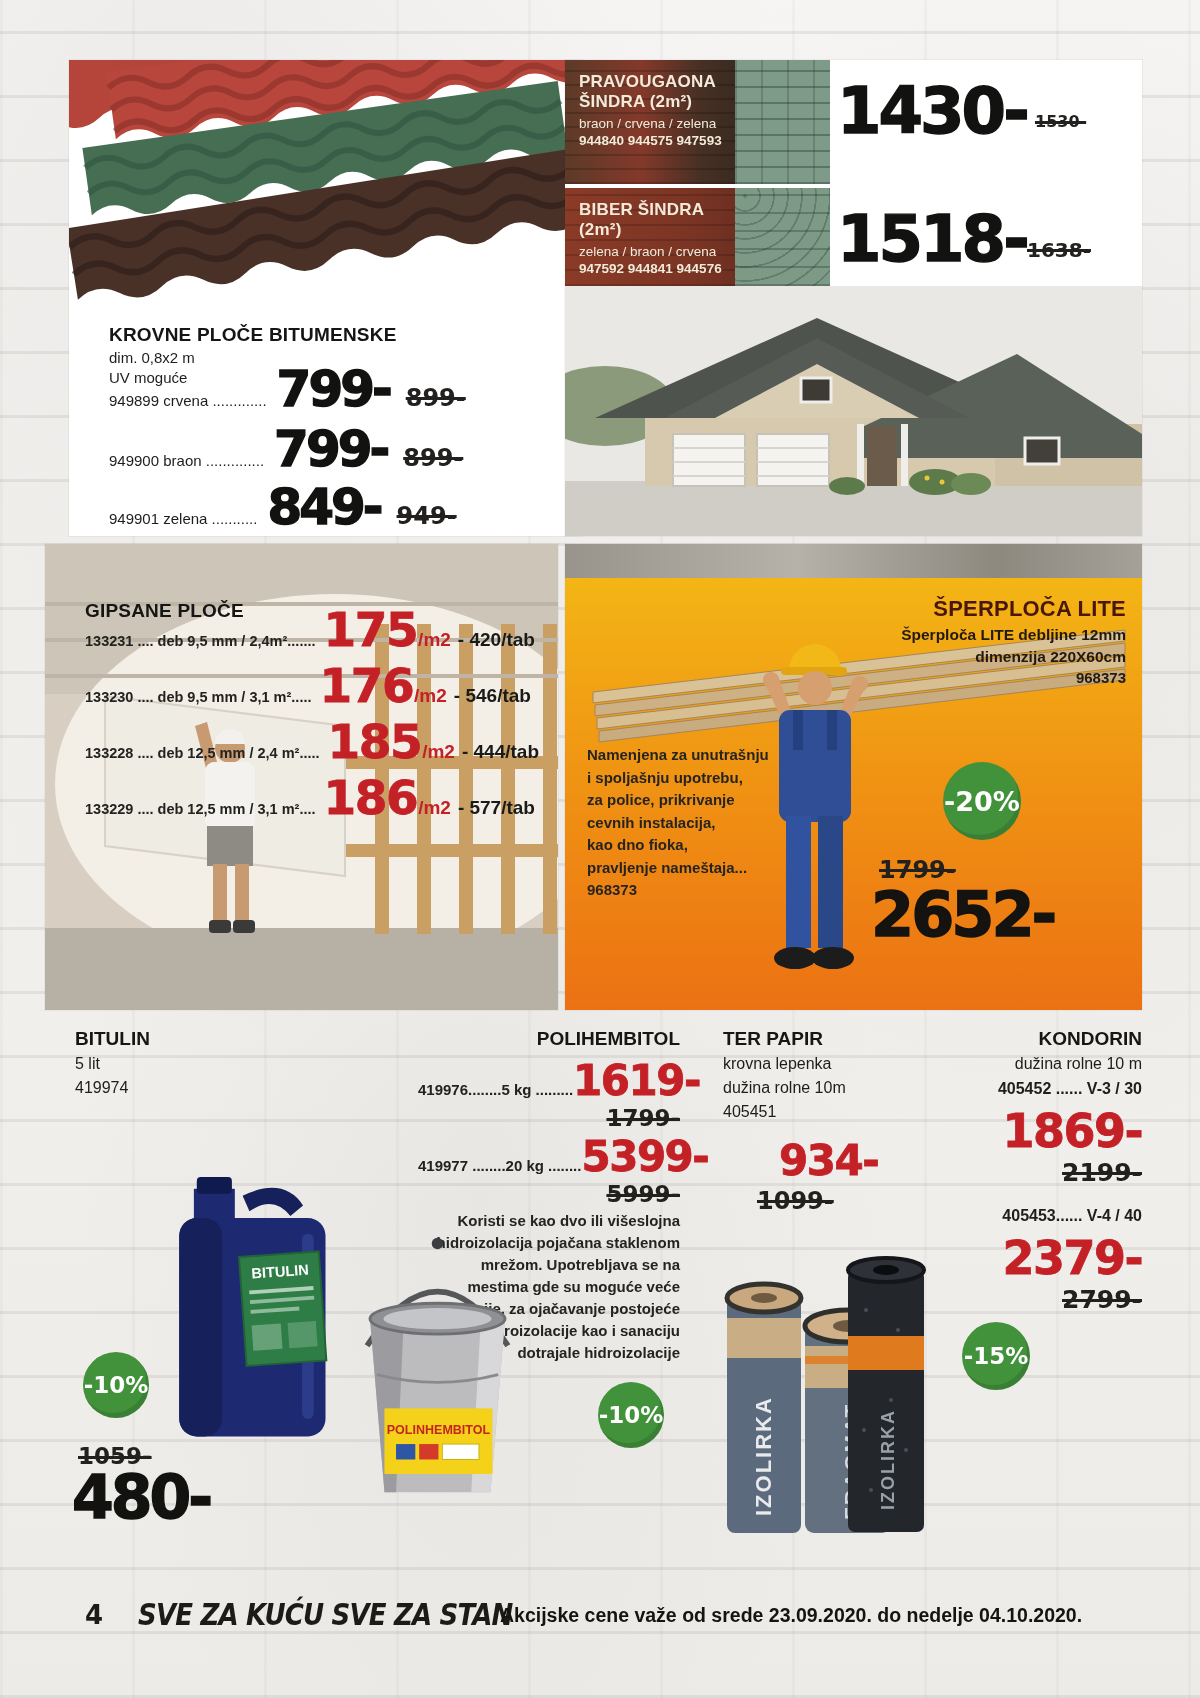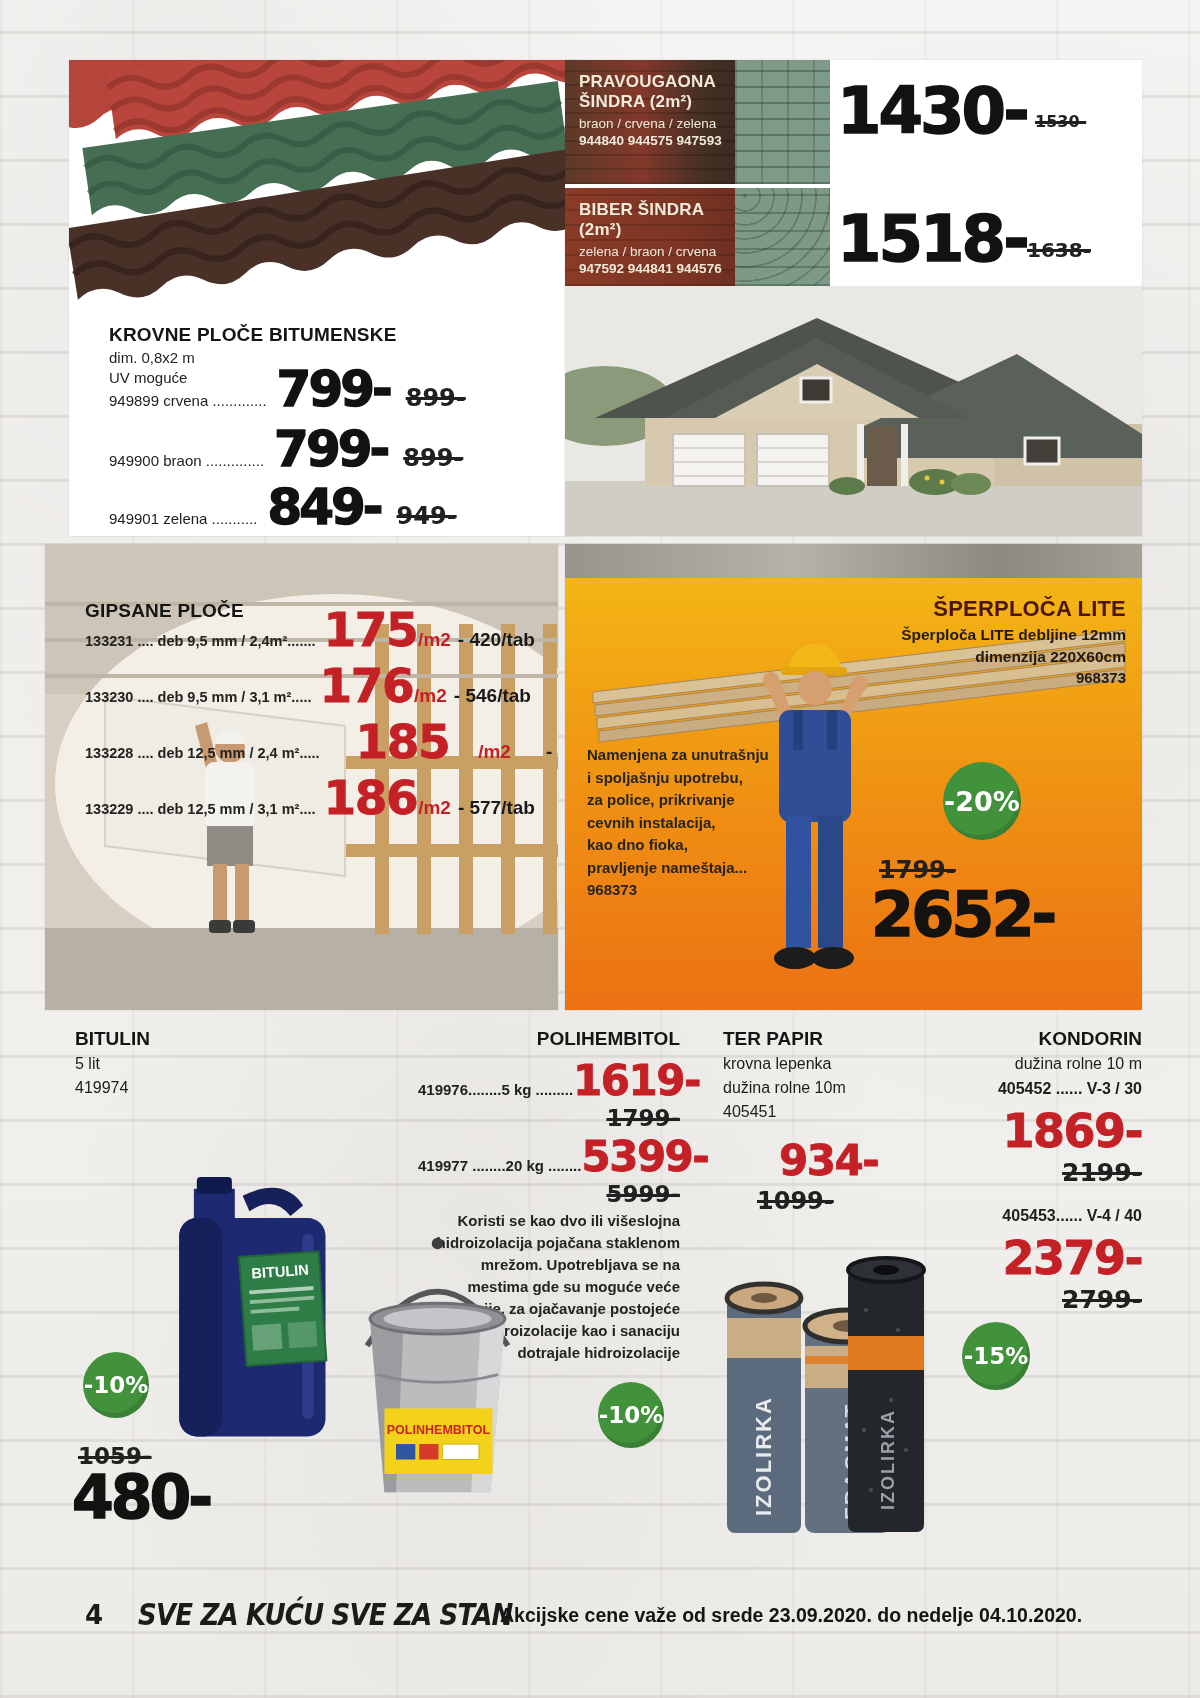--- a/index.html
+++ b/index.html
@@ -75,21 +75,21 @@
   .krow .old{font-size:24px;margin-left:16px;}
   #kr1{top:300px;} #kr2{top:360px;} #kr3{top:418px;}
 
   
   .gips-title{position:absolute;left:40px;top:24px;margin-top:32px;}
   .grow{position:absolute;left:40px;display:flex;align-items:baseline;white-space:nowrap;}
   .grow .lbl{font-size:14.5px;font-weight:bold;color:#222220;}
   .grow .pr{font-size:47px;margin-left:8px;}
   .grow .unit{font-size:19px;font-weight:bold;color:var(--red);margin-left:1px;}
   .grow .tail{font-size:19px;font-weight:bold;color:#1a1a18;margin-left:7px;}
-  #gr1{top:58px;} #gr2{top:114px;} #gr3{top:170px;gap:28px;} #gr4{top:226px;}
+  #gr1{top:58px;} #gr2{top:114px;} #gr3{top:170px;} #gr4{top:226px;}
 
   
   .photo-strip{position:absolute;left:0;top:0;width:100%;height:34px;
     background:linear-gradient(90deg,#98938b,#b6b1a9 40%,#8e897f 75%,#a5a098);}
   .sper-head{position:absolute;right:16px;top:52px;text-align:right;}
   .sper-title{font-size:22px;font-weight:bold;color:#4a150a;letter-spacing:.2px;}
   .sper-sub{font-size:15.5px;font-weight:bold;color:#221a10;margin-top:4px;}
   .sper-code{font-size:15px;font-weight:bold;color:#221a10;margin-top:3px;}
   .sper-desc{position:absolute;left:22px;top:200px;width:190px;font-size:15px;font-weight:bold;
     color:#262420;line-height:1.5;white-space:pre-line;}

